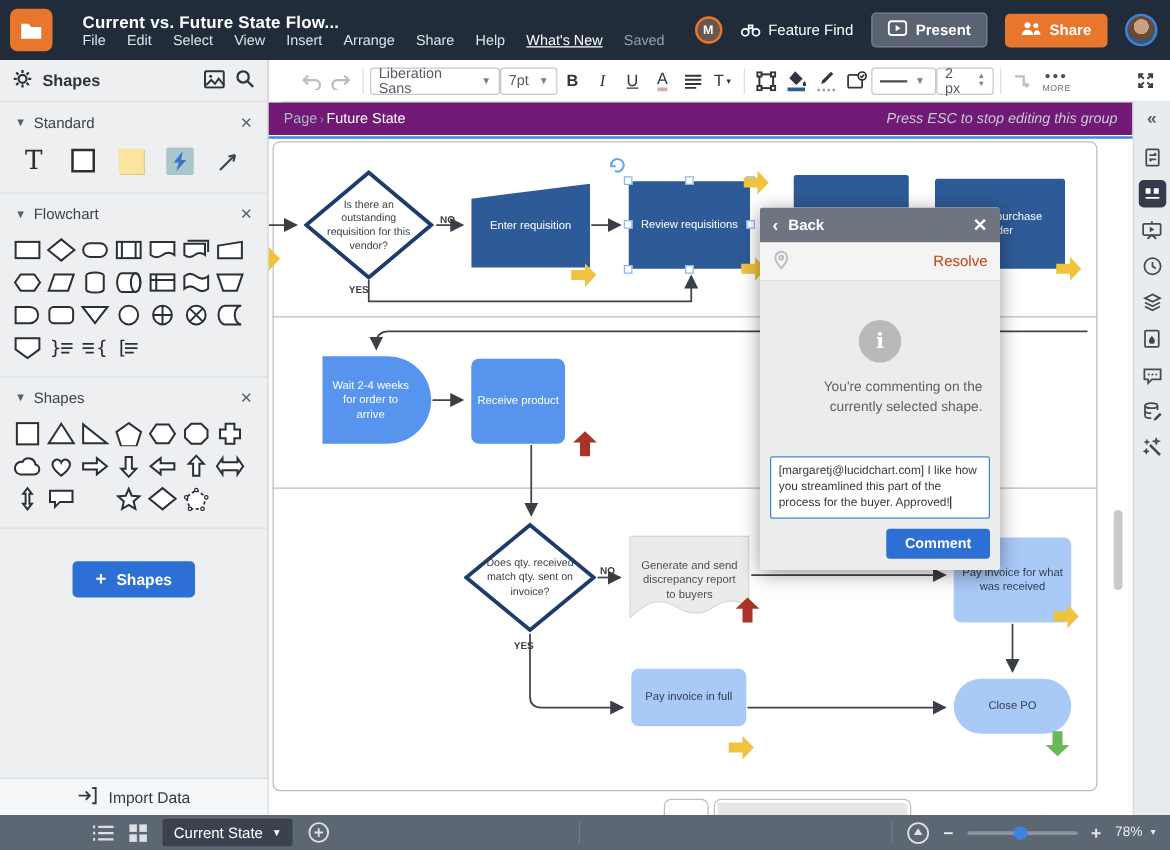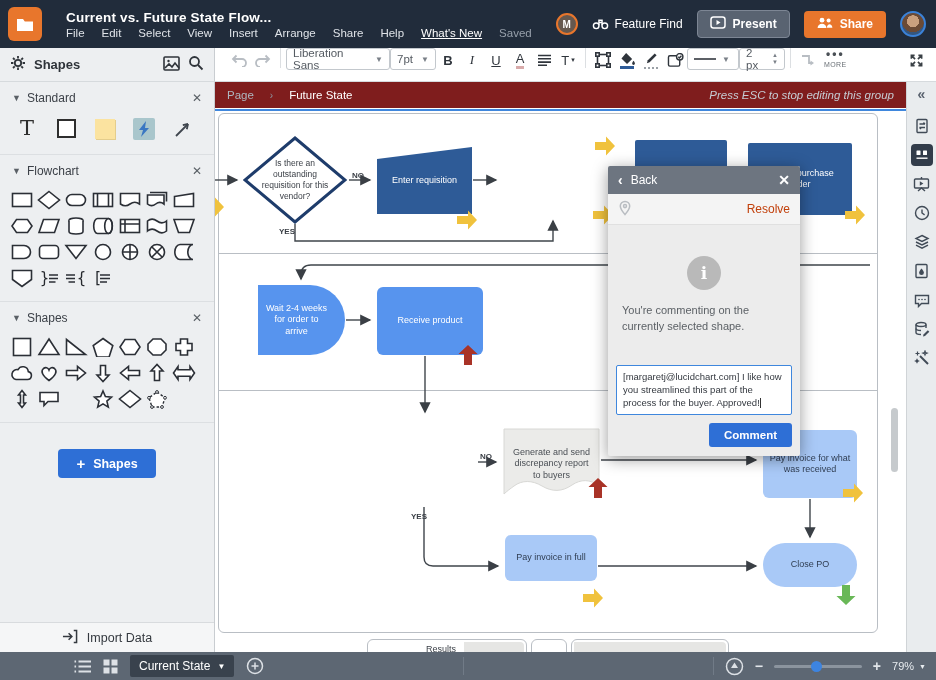--- a/index.html
+++ b/index.html
@@ -21,21 +21,21 @@
   .ffind { display:flex; align-items:center; gap:6px; color:#fff; font-size:12px; }
   .btn-present { display:flex; align-items:center; gap:7px; background:#596371; border:1px solid #7d8694; border-radius:4px; color:#fff; font-weight:bold; font-size:12px; padding:5px 12px; cursor:pointer; }
   .btn-share { display:flex; align-items:center; gap:7px; background:#e8762c; border:none; border-radius:4px; color:#fff; font-weight:bold; font-size:12px; padding:6px 13px; cursor:pointer; }
   .pava { width:26px; height:26px; border-radius:50%; border:2px solid #3b82d8; background:radial-gradient(circle at 50% 38%, #caa07e 0 34%, #6b4a35 35% 62%, #35567e 63%); }
 
   
   .toolrow { height:34px; display:flex; flex:0 0 auto; }
   .shapes-head { width:215px; background:#edeff1; border-right:1px solid #c9cdd1; border-bottom:1px solid #d6dadd; display:flex; align-items:center; padding:0 10px; gap:8px; }
   .shapes-head .lbl { font-weight:bold; font-size:13px; color:#2f343a; }
   .shapes-head .sp { flex:1; }
-  .toolbar { flex:1; background:#fff; border-bottom:1px solid #d6dadd; display:flex; padding:0 8px 0 12px; gap:0; color:#2f353c; }
+  .toolbar { flex:1; background:#fff; border-bottom:1px solid #d6dadd; display:flex; align-items:center; padding:0 8px 0 12px; gap:0; color:#2f353c;margin-left:10px; }
   .tb { height:24px; min-width:24px; display:flex; align-items:center; justify-content:center; border-radius:3px; cursor:pointer; }
   .tb.dis { color:#b8bdc3; }
   .vsep { width:1px; height:20px; background:#dcdfe2; margin:0 5px; }
   .sel { height:22px; border:1px solid #c3c8cd; border-radius:3px; background:#fff; display:flex; align-items:center; padding:0 6px; gap:6px; color:#555b62; font-size:11.5px; cursor:pointer; }
   .sel .car { font-size:8px; color:#7a8088; }
   .b-bold { font-weight:bold; font-size:13px; }
   .b-ital { font-style:italic; font-family:"Liberation Serif", serif; font-size:13px; }
   .b-und { text-decoration:underline; font-size:13px; }
   .b-col { font-size:13px; border-bottom:3px solid #d8abab; line-height:1; padding-bottom:1px; }
   .more { display:flex; flex-direction:column; align-items:center; line-height:1; color:#4a5056; font-size:12px; cursor:pointer; margin:0 4px; }
@@ -56,21 +56,21 @@
   .cell { width:26px; height:23px; display:flex; align-items:center; justify-content:center; cursor:grab; }
   .cell svg { display:block; }
   .t-glyph { font-family:"DejaVu Serif", serif; font-size:21px; color:#2e2e2e; line-height:1; }
   .sticky { width:20px; height:20px; background:#fbe3a0; box-shadow:1px 1px 0 #e4cd8c; }
   .bolt-tile { width:22px; height:22px; background:#a9c6cc; border-radius:2px; display:flex; align-items:center; justify-content:center; }
   .addshapes { margin:26px auto 0; background:#2e6fd6; color:#fff; font-weight:bold; font-size:12.5px; border:none; border-radius:4px; padding:6px 18px; display:flex; align-items:center; gap:8px; cursor:pointer; }
   .sgrow { flex:1; }
   .import { height:30px; background:#f5f6f7; border-top:1px solid #d8dbde; display:flex; align-items:center; justify-content:center; gap:9px; font-size:12.5px; color:#34393f; cursor:pointer; }
 
   .center { flex:1; display:flex; flex-direction:column; min-width:0; }
-  .crumbs { height:26px; background:#7f1d1d; display:flex; align-items:center; padding:0 12px; gap:16px; flex:0 0 auto; }
+  .crumbs { height:26px; background:#701a75; display:flex; align-items:center; padding:0 12px; gap:2px; flex:0 0 auto; }
   .crumbs .root { color:#aeb6bf; font-size:11.5px; }
   .crumbs .gt { color:#8e97a1; font-size:10px; }
   .crumbs .cur { color:#fff; font-size:11.5px; }
   .crumbs .hint { margin-left:auto; color:#c6ccd3; font-style:italic; font-size:11.5px; }
 
   .canvas { position:relative; flex:1; background:#fff; overflow:hidden;padding-left:20px; }
   .abs { position:absolute; }
   .group-line { left:-14px; top:1px; width:834px; height:620px; border:2px solid #3f87dd; border-radius:8px; }
   .page-border { left:3px; top:5px; width:660px; height:520px; border:1.5px solid #b9bec4; border-radius:6px; }
   .lane { left:3px; width:660px; height:0; border-top:1.5px solid #b9bec4; }
@@ -87,27 +87,27 @@
   .docshape .lab { position:relative; width:86%; }
   .handle { position:absolute; width:7px; height:7px; background:#fff; border:1.5px solid #85b7f0; }
   .scrollthumb { left:676px; top:300px; width:7px; height:64px; background:#c6cacd; border-radius:4px; }
   .pbx { border:1.5px solid #b9bec4; border-radius:6px 6px 0 0; background:#fff; height:20px; font-size:9px; color:#3a3f46; display:flex; align-items:center; }
   .pbx .fillseg { position:absolute; right:2px; top:2px; bottom:0; background:#e6e6e4; border-radius:0 4px 0 0; }
 
   
   .popup { left:393px; top:58px; width:192px; height:290px; background:#ececec; border-radius:2px; box-shadow:0 3px 16px rgba(0,0,0,.4); z-index:10; display:flex; flex-direction:column; overflow:hidden; }
   .pop-head { height:28px; background:#6d7580; display:flex; align-items:center; padding:0 10px; color:#fff; flex:0 0 auto; }
   .pop-head .bk { font-size:14px; font-weight:bold; margin-right:8px; cursor:pointer; }
-  .pop-head .bt { font-size:12px; font-weight:normal; cursor:pointer; }
+  .pop-head .bt { font-size:12px; font-weight:bold; cursor:pointer; }
   .pop-head .x { margin-left:auto; font-size:14px; font-weight:bold; cursor:pointer; }
   .pop-res { height:31px; background:#f4f4f4; border-bottom:1px solid #e0e0e0; display:flex; align-items:center; padding:0 10px; flex:0 0 auto; }
   .pop-res .rs { margin-left:auto; color:#c2410c; font-size:12px; cursor:pointer; }
   .pop-body { flex:1; display:flex; flex-direction:column; align-items:center; justify-content:center; gap:12px; padding:0 14px; }
   .info-circ { width:34px; height:34px; border-radius:50%; background:#b9b9b9; color:#fff; font-family:"DejaVu Serif", serif; font-weight:bold; font-size:17px; display:flex; align-items:center; justify-content:center; }
-  .pop-info { color:#5c6166; font-size:11px; text-align:left; line-height:1.5; }
+  .pop-info { color:#5c6166; font-size:11px; text-align:right; line-height:1.5; }
   .pop-ta { margin:0 8px; background:#fff; border:1.5px solid #3f87dd; border-radius:2px; padding:5px 6px; font-size:9.5px; color:#33383f; line-height:1.35; height:50px; flex:0 0 auto; }
   .caret-line { display:inline-block; width:1px; height:10px; background:#333; vertical-align:-2px; }
   .pop-foot { display:flex; justify-content:flex-end; padding:8px 8px 9px; flex:0 0 auto; }
   .btn-comment { background:#2e6fd6; color:#fff; font-weight:bold; font-size:11.5px; border:none; border-radius:3px; padding:6px 15px; cursor:pointer; }
 
   
   .rail { width:30px; background:#e9ecee; border-left:1px solid #d0d4d7; display:flex; flex-direction:column; align-items:center; padding-top:4px; }
   .rail .coll { font-size:14px; font-weight:bold; color:#59626e; cursor:pointer; height:22px; }
   .rail .ric { width:22px; height:22px; margin-top:7px; display:flex; align-items:center; justify-content:center; cursor:pointer; border-radius:4px; }
   .ric.active { background:#323c4a; }
@@ -658,35 +658,58 @@
         <span class="abs edge-lab" style="left:137px;top:63px">NO</span>
         <span class="abs edge-lab" style="left:64px;top:119px">YES</span>
 
         <div class="abs node" style="left:162px;top:38px;width:95px;height:69px;color:#fff">
           <svg viewBox="0 0 95 69" preserveAspectRatio="none" style="position:absolute;inset:0">
               <polygon points="0,13 95,1 95,68 0,68" fill="#2e5b97"></polygon>
             </svg>
           <span style="position:relative">Enter requisition</span>
         </div>
 
+        <div class="abs node navy" style="left:288px;top:37px;width:97px;height:70px">
+          <span>Review requisitions</span>
+          <span class="handle" style="left:-4px;top:-4px"></span>
+          <span class="handle" style="left:45px;top:-4px"></span>
+          <span class="handle" style="right:-4px;top:-4px"></span>
+          <span class="handle" style="left:-4px;top:31px"></span>
+          <span class="handle" style="right:-4px;top:31px"></span>
+          <span class="handle" style="left:-4px;bottom:-4px"></span>
+          <span class="handle" style="left:45px;bottom:-4px"></span>
+          <span class="handle" style="right:-4px;bottom:-4px"></span>
+          <span class="abs" style="left:-16px;top:-20px">
+            <svg width="14" height="14" viewBox="0 0 14 14" fill="none" stroke="#69a6e8" stroke-width="1.6">
+                <path d="M2 8a5 5 0 1 1 3 3.8"></path>
+                <path d="M2 4.5V8h3.5"></path>
+              </svg>
+          </span>
+        </div>
 
         <div class="abs node navy" style="left:420px;top:32px;width:92px;height:46px"></div>
 
         <div class="abs node navy" style="left:533px;top:35px;width:104px;height:72px">
           <span style="width:80%">Submit purchase order</span>
         </div>
 
         <div class="abs node blue" style="left:43px;top:177px;width:87px;height:70px;border-radius:0 38px 38px 0;padding-right:10px">
           <span style="width:80%">Wait 2-4 weeks for order to arrive</span>
         </div>
 
-        <div class="abs node blue" style="left:162px;top:179px;width:106px;height:68px">
+        <div class="abs node blue" style="left:162px;top:179px;width:75px;height:68px">
           <span>Receive product</span>
         </div>
 
+        <div class="abs node dmd" style="left:156px;top:310px;width:106px;height:88px">
+          <svg viewBox="0 0 106 88" preserveAspectRatio="none">
+              <polygon points="53,2 104,44 53,86 2,44" fill="#fff" stroke="#1e3c6b" stroke-width="3"></polygon>
+            </svg>
+          <span class="lab">Does qty. received match qty. sent on invoice?</span>
+        </div>
         <span class="abs edge-lab" style="left:265px;top:344px">NO</span>
         <span class="abs edge-lab" style="left:196px;top:404px">YES</span>
 
         <div class="abs node docshape" style="left:288px;top:320px;width:97px;height:72px">
           <svg viewBox="0 0 97 72" preserveAspectRatio="none">
               <path d="M1 1 H96 V58 C87 51 78 51 69 57 C59 64 49 64 39 58 C29 52 19 52 11 58 C7 61 4 63 1 66 Z" fill="#ebebe9" stroke="#d8d8d5"></path>
             </svg>
           <span class="lab">Generate and send discrepancy report to buyers</span>
         </div>
 
@@ -726,24 +749,20 @@
         <svg class="abs" style="left:242px;top:236px;transform:rotate(-90deg)" width="22" height="22" viewBox="0 0 22 22">
             <path d="M1 7h11V1.5L21 11l-9 9.5V15H1Z" fill="#a93327"></path>
           </svg>
         <svg class="abs" style="left:372px;top:369px;transform:rotate(-90deg)" width="22" height="22" viewBox="0 0 22 22">
             <path d="M1 7h11V1.5L21 11l-9 9.5V15H1Z" fill="#a93327"></path>
           </svg>
         <svg class="abs" style="left:620px;top:476px;transform:rotate(90deg)" width="22" height="22" viewBox="0 0 22 22">
             <path d="M1 7h11V1.5L21 11l-9 9.5V15H1Z" fill="#69b857"></path>
           </svg>
 
-        <div class="abs pbx" style="left:152px;top:531px;width:160px;padding-left:58px">
-          <span>Results</span>
-          <span class="fillseg" style="left:96px"></span>
-        </div>
         <div class="abs pbx" style="left:316px;top:531px;width:36px"></div>
         <div class="abs pbx" style="left:356px;top:531px;width:158px">
             <span class="fillseg" style="left:2px"></span>
           </div>
 
         <div class="abs scrollthumb"></div>
 
         <div class="abs popup">
           <div class="pop-head">
             <span class="bk">‹</span>
@@ -872,19 +891,19 @@
             <circle cx="9.5" cy="9.5" r="8"></circle>
             <path d="M9.5 5.5 13 11h-7Z" fill="#dde1e6" stroke="none"></path>
           </svg>
       </span>
       <span class="pm">−</span>
       <span class="zoomtrack">
           <span class="zoomthumb"></span>
         </span>
       <span class="pm">+</span>
       <span class="zlabel">
-        <span>79%</span>
+        <span>78%</span>
         <span style="font-size:7px">▼</span>
       </span>
     </div>
   </div>
 
 </div>
 
 </body></html>

